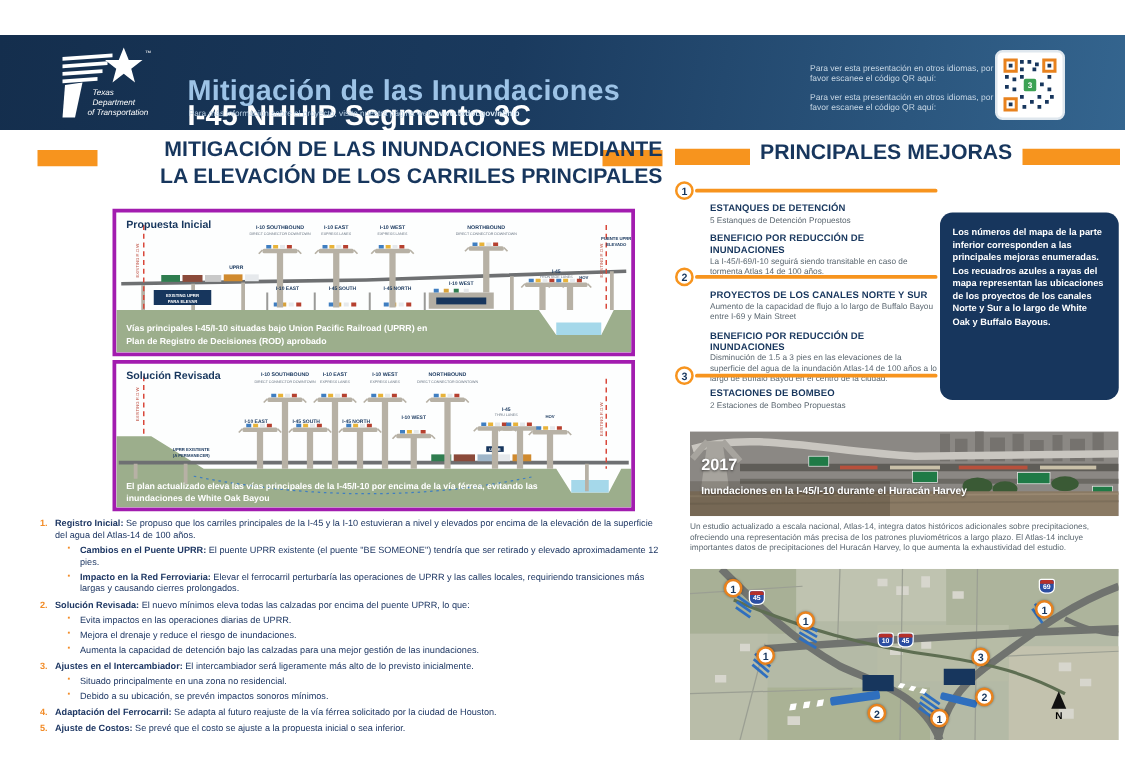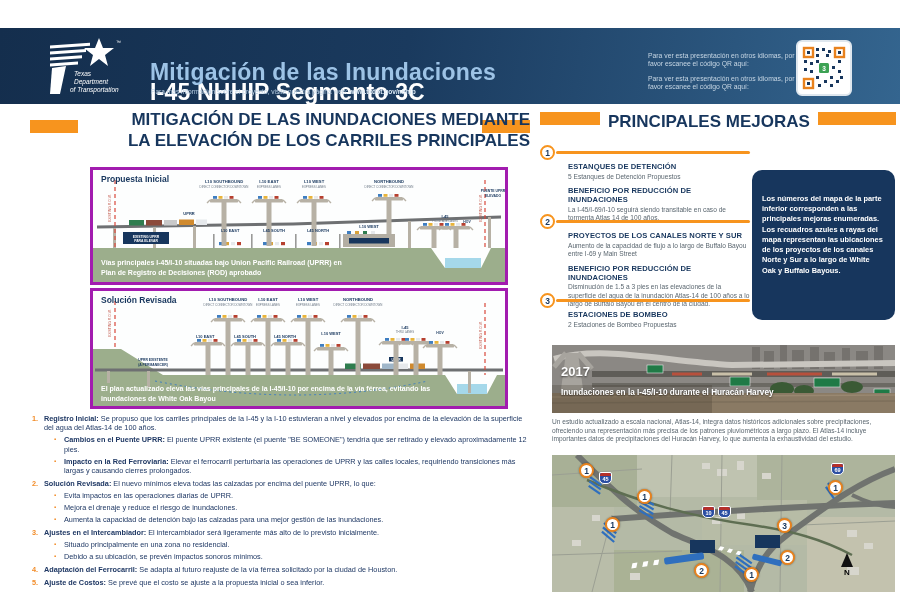--- a/index.html
+++ b/index.html
@@ -36,32 +36,32 @@
   .dsvg-row    { fill:#c05548; font-size:3.4px; }
   .list { position:absolute; left:32px; top:414px; width:498px; font-size:7.3px; color:#1f3864; line-height:1.3; }
   .li { display:flex; margin-bottom:3.5px; }
   .li .num { width:12px; flex:0 0 12px; text-align:left; font-weight:bold; color:#f28c28; }
   .li .body { flex:1; }
   .li b { color:#1f3864; }
   .bullet { display:flex; margin:2.5px 0 0 10px; }
   .bullet .bul { flex:0 0 10px; color:#f28c28; font-size:6px; line-height:9.5px; }
   .bullet .btxt { flex:1; }
   
-  .rtitle-row { position:absolute; left:540px; top:112px; width:356px; display:flex; align-items:flex-start; }
+  .rtitle-row { position:absolute; left:540px; top:112px; width:356px; display:flex; align-items:flex-end; }
   .rtitle-row .rbar { height:13px; background:#f7941e; }
   .rtitle { font-size:17px; font-weight:bold; color:#17365d; white-space:nowrap; padding:0 8px; }
   .item-head { position:absolute; display:flex; align-items:center; }
   .num-circle { width:15px; height:15px; border-radius:50%; border:2px solid #f7941e; background:#fff;
                 color:#17365d; font-size:8.5px; font-weight:bold; display:flex; align-items:center; justify-content:center; }
   .num-line { height:3.5px; background:#f7941e; border-radius:2px; margin-left:1px; }
   .ritem { position:absolute; left:568px; width:182px; }
   .ritem h4 { font-size:7.6px; font-weight:bold; color:#17365d; margin-bottom:1.5px; letter-spacing:.1px; }
   .ritem p  { font-size:6.6px; color:#5b6770; line-height:1.3; margin-bottom:5px; }
   .callout { position:absolute; left:752px; top:170px; width:143px; min-height:150px; background:#17365d;
-             border-radius:10px; padding:24px 10px; color:#ffffff; font-size:7.4px; font-weight:bold; line-height:1.38; }
+             border-radius:10px; padding:11px 10px; color:#ffffff; font-size:7.4px; font-weight:bold; line-height:1.38; }
   .photo { position:absolute; left:552px; top:345px; width:343px; height:68px; overflow:hidden; }
   .photo svg { display:block; width:100%; height:100%; }
   .photo-year { position:absolute; left:9px; top:19px; font-size:13px; font-weight:bold; color:#fff; text-shadow:0 1px 2px rgba(0,0,0,.6); }
   .photo-cap  { position:absolute; left:9px; top:43px; font-size:8.2px; font-weight:bold; color:#fff; text-shadow:0 1px 2px rgba(0,0,0,.6); }
   .rpar { position:absolute; left:552px; top:418px; width:343px; font-size:6.6px; color:#5b6770; line-height:1.32; }
   .map { position:absolute; left:552px; top:455px; width:343px; height:137px; overflow:hidden; }
   .map svg { display:block; position:absolute; left:0; top:0; width:100%; height:100%; }
   .marker { position:absolute; width:15px; height:15px; border-radius:50%; background:#fff; border:2px solid #e8821e;
             color:#17365d; font-size:8.5px; font-weight:bold; display:flex; align-items:center; justify-content:center; box-shadow:0 0 2px rgba(0,0,0,.4); }
   .shield { position:absolute; width:13px; height:12px; background:#2b4ea2; border-radius:2px 2px 5px 5px;

